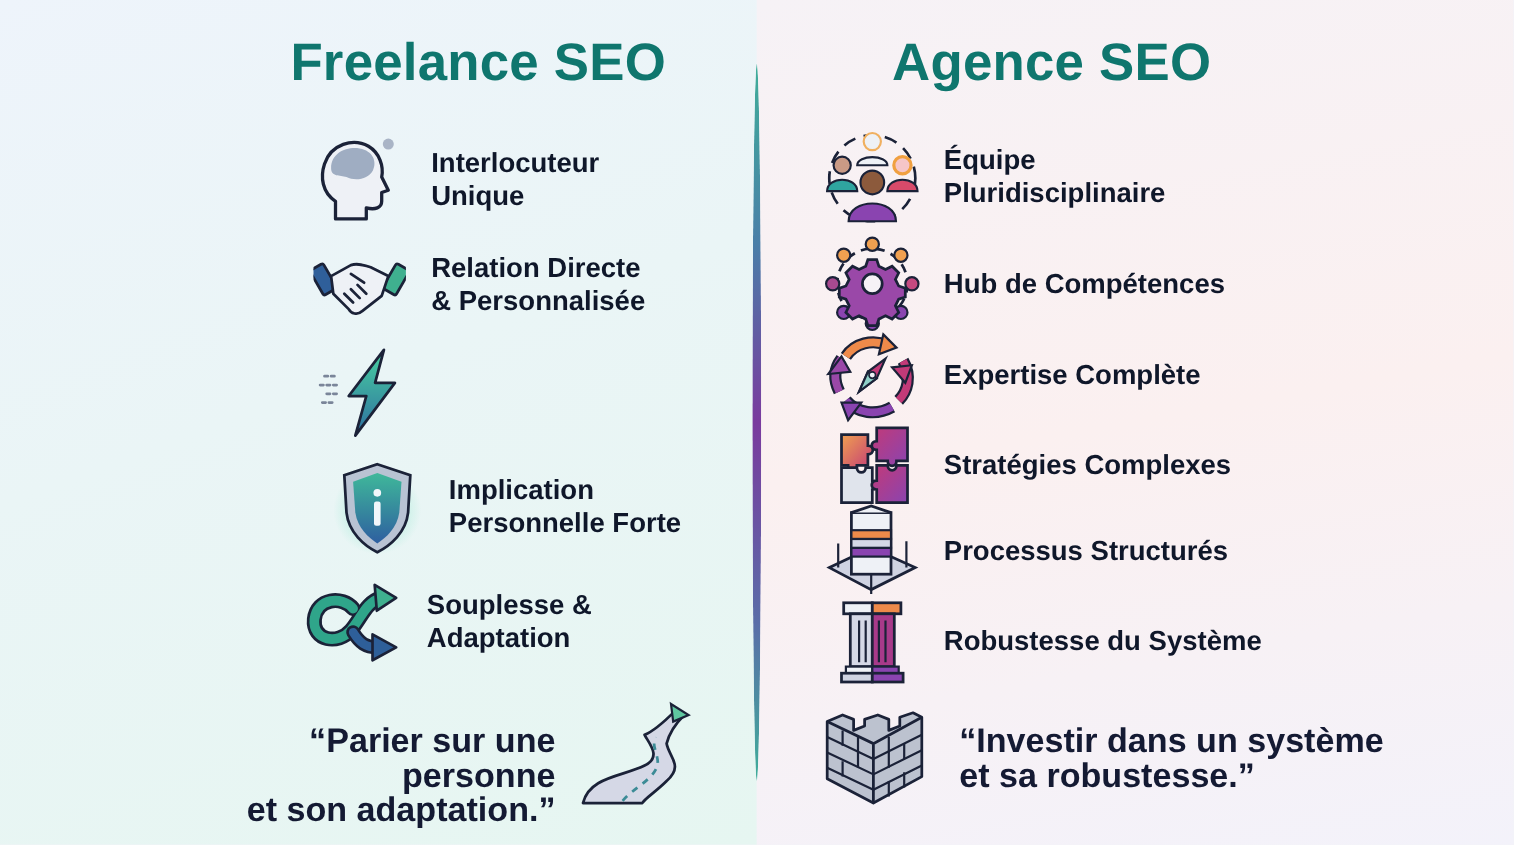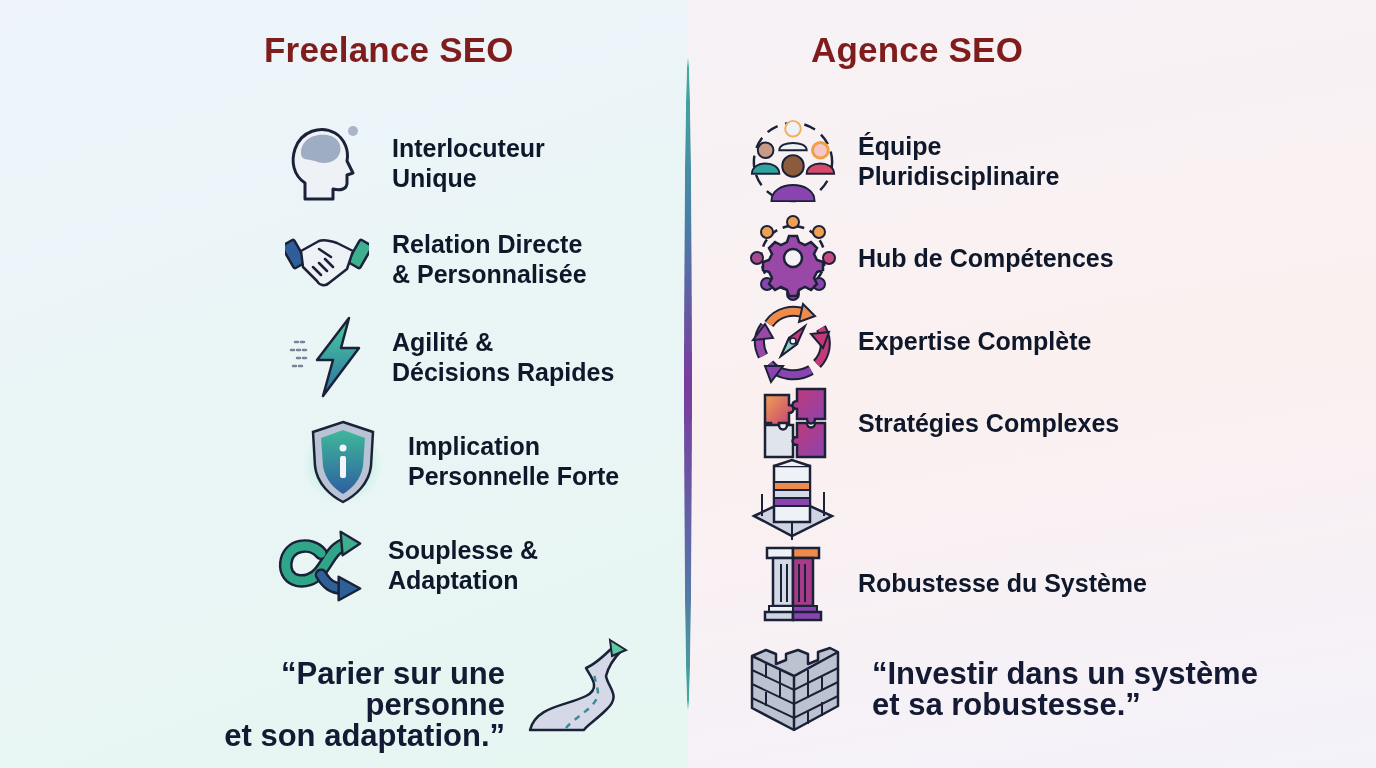--- a/index.html
+++ b/index.html
@@ -18,22 +18,22 @@
     position: absolute; left: 688px; top: 0; width: 688px; height: 768px;
     background: linear-gradient(170deg, #f6f2f6 0%, #fbf0f0 50%, #f3f2fa 100%);
   }
   .divider {
     position: absolute; left: 684px; top: 58px; width: 8px; height: 652px;
     border-radius: 50%;
     background: linear-gradient(180deg, #3fae9a 0%, #4a7fa8 25%, #7a3a9e 50%, #5a6ea8 78%, #3fae9a 100%);
     clip-path: ellipse(50% 50% at 50% 50%);
   }
   .title {
-    position: absolute; top: 30px; font-size: 35px; font-weight: 700;
-    letter-spacing: 0.2px; color: #7f1d1d; white-space: nowrap;
+    position: absolute; top: 30px; font-size: 48px; font-weight: 700;
+    letter-spacing: 0.2px; color: #0f766e; white-space: nowrap;
   }
   .title-left { left: 264px; }
   .title-right { left: 811px; }
 
   .item { position: absolute; display: flex; align-items: center; }
   .item .icon { width: 90px; height: 90px; flex: 0 0 90px; display: flex; align-items: center; justify-content: center; }
   .item .label {
     font-size: 25px; font-weight: 700; line-height: 30px; color: #0f172a;
     margin-left: 20px; white-space: pre-line;
   }
@@ -86,22 +86,20 @@
       <defs>
           <linearGradient id="bolt" x1="0" y1="0" x2="0" y2="1">
             <stop offset="0" stop-color="#48d0a0"></stop>
             <stop offset="1" stop-color="#2e6fa0"></stop>
           </linearGradient>
         </defs>
       <path d="M8 28 H20 M4 36 H22 M10 44 H20 M6 52 H18" stroke="#7a8599" stroke-width="2.5" stroke-linecap="round" stroke-dasharray="3 3"></path>
       <path d="M62 4 L30 46 L46 46 L36 82 L72 34 L54 34 Z" fill="url(#bolt)" stroke="#1b2238" stroke-width="2.5" stroke-linejoin="round"></path>
     </svg>
   </div>
-  <div class="label">Agilité &amp;
-Décisions Rapides</div>
 </div>
 
 <div class="item" style="left:298px; top:416px;">
   <div class="icon">
     <svg width="80" height="90" viewBox="0 0 80 90">
       <defs>
         <radialGradient id="glow">
             <stop offset="0" stop-color="#5fe0b8" stop-opacity="0.6"></stop>
             <stop offset="1" stop-color="#5fe0b8" stop-opacity="0"></stop>
           </radialGradient>
@@ -236,20 +234,21 @@
     <svg width="90" height="86" viewBox="0 0 90 86">
       <path d="M6 58 L44 40 L84 58 L44 78 Z" fill="#cfd3e2" stroke="#1b2238" stroke-width="2.5"></path>
       <path d="M14 36 V58 M76 34 V58 M44 60 V82" stroke="#1b2238" stroke-width="2"></path>
       <rect x="26" y="8" width="36" height="56" fill="#eef1f6" stroke="#1b2238" stroke-width="2.5"></rect>
       <path d="M26 8 L44 2 L62 8" fill="#eef1f6" stroke="#1b2238" stroke-width="2.5"></path>
       <rect x="26" y="24" width="36" height="8" fill="#ee8a4a" stroke="#1b2238" stroke-width="2"></rect>
       <rect x="26" y="40" width="36" height="8" fill="#8a44b0" stroke="#1b2238" stroke-width="2"></rect>
       <rect x="26" y="32" width="36" height="8" fill="#d5d8e6" stroke="#1b2238" stroke-width="2"></rect>
     </svg>
   </div>
+  <div class="label">Processus Structurés</div>
 </div>
 
 <div class="item" style="left:748px; top:538px;">
   <div class="icon">
     <svg width="60" height="78" viewBox="0 0 60 78">
       <rect x="4" y="4" width="26" height="10" fill="#eef1f6" stroke="#1b2238" stroke-width="2.5"></rect>
       <rect x="30" y="4" width="26" height="10" fill="#ee8a4a" stroke="#1b2238" stroke-width="2.5"></rect>
       <rect x="10" y="14" width="20" height="48" fill="#d5d8e6" stroke="#1b2238" stroke-width="2.5"></rect>
       <rect x="30" y="14" width="20" height="48" fill="#a83a8a" stroke="#1b2238" stroke-width="2.5"></rect>
       <path d="M18 20 V58 M24 20 V58 M36 20 V58 M42 20 V58" stroke="#1b2238" stroke-width="2"></path>

